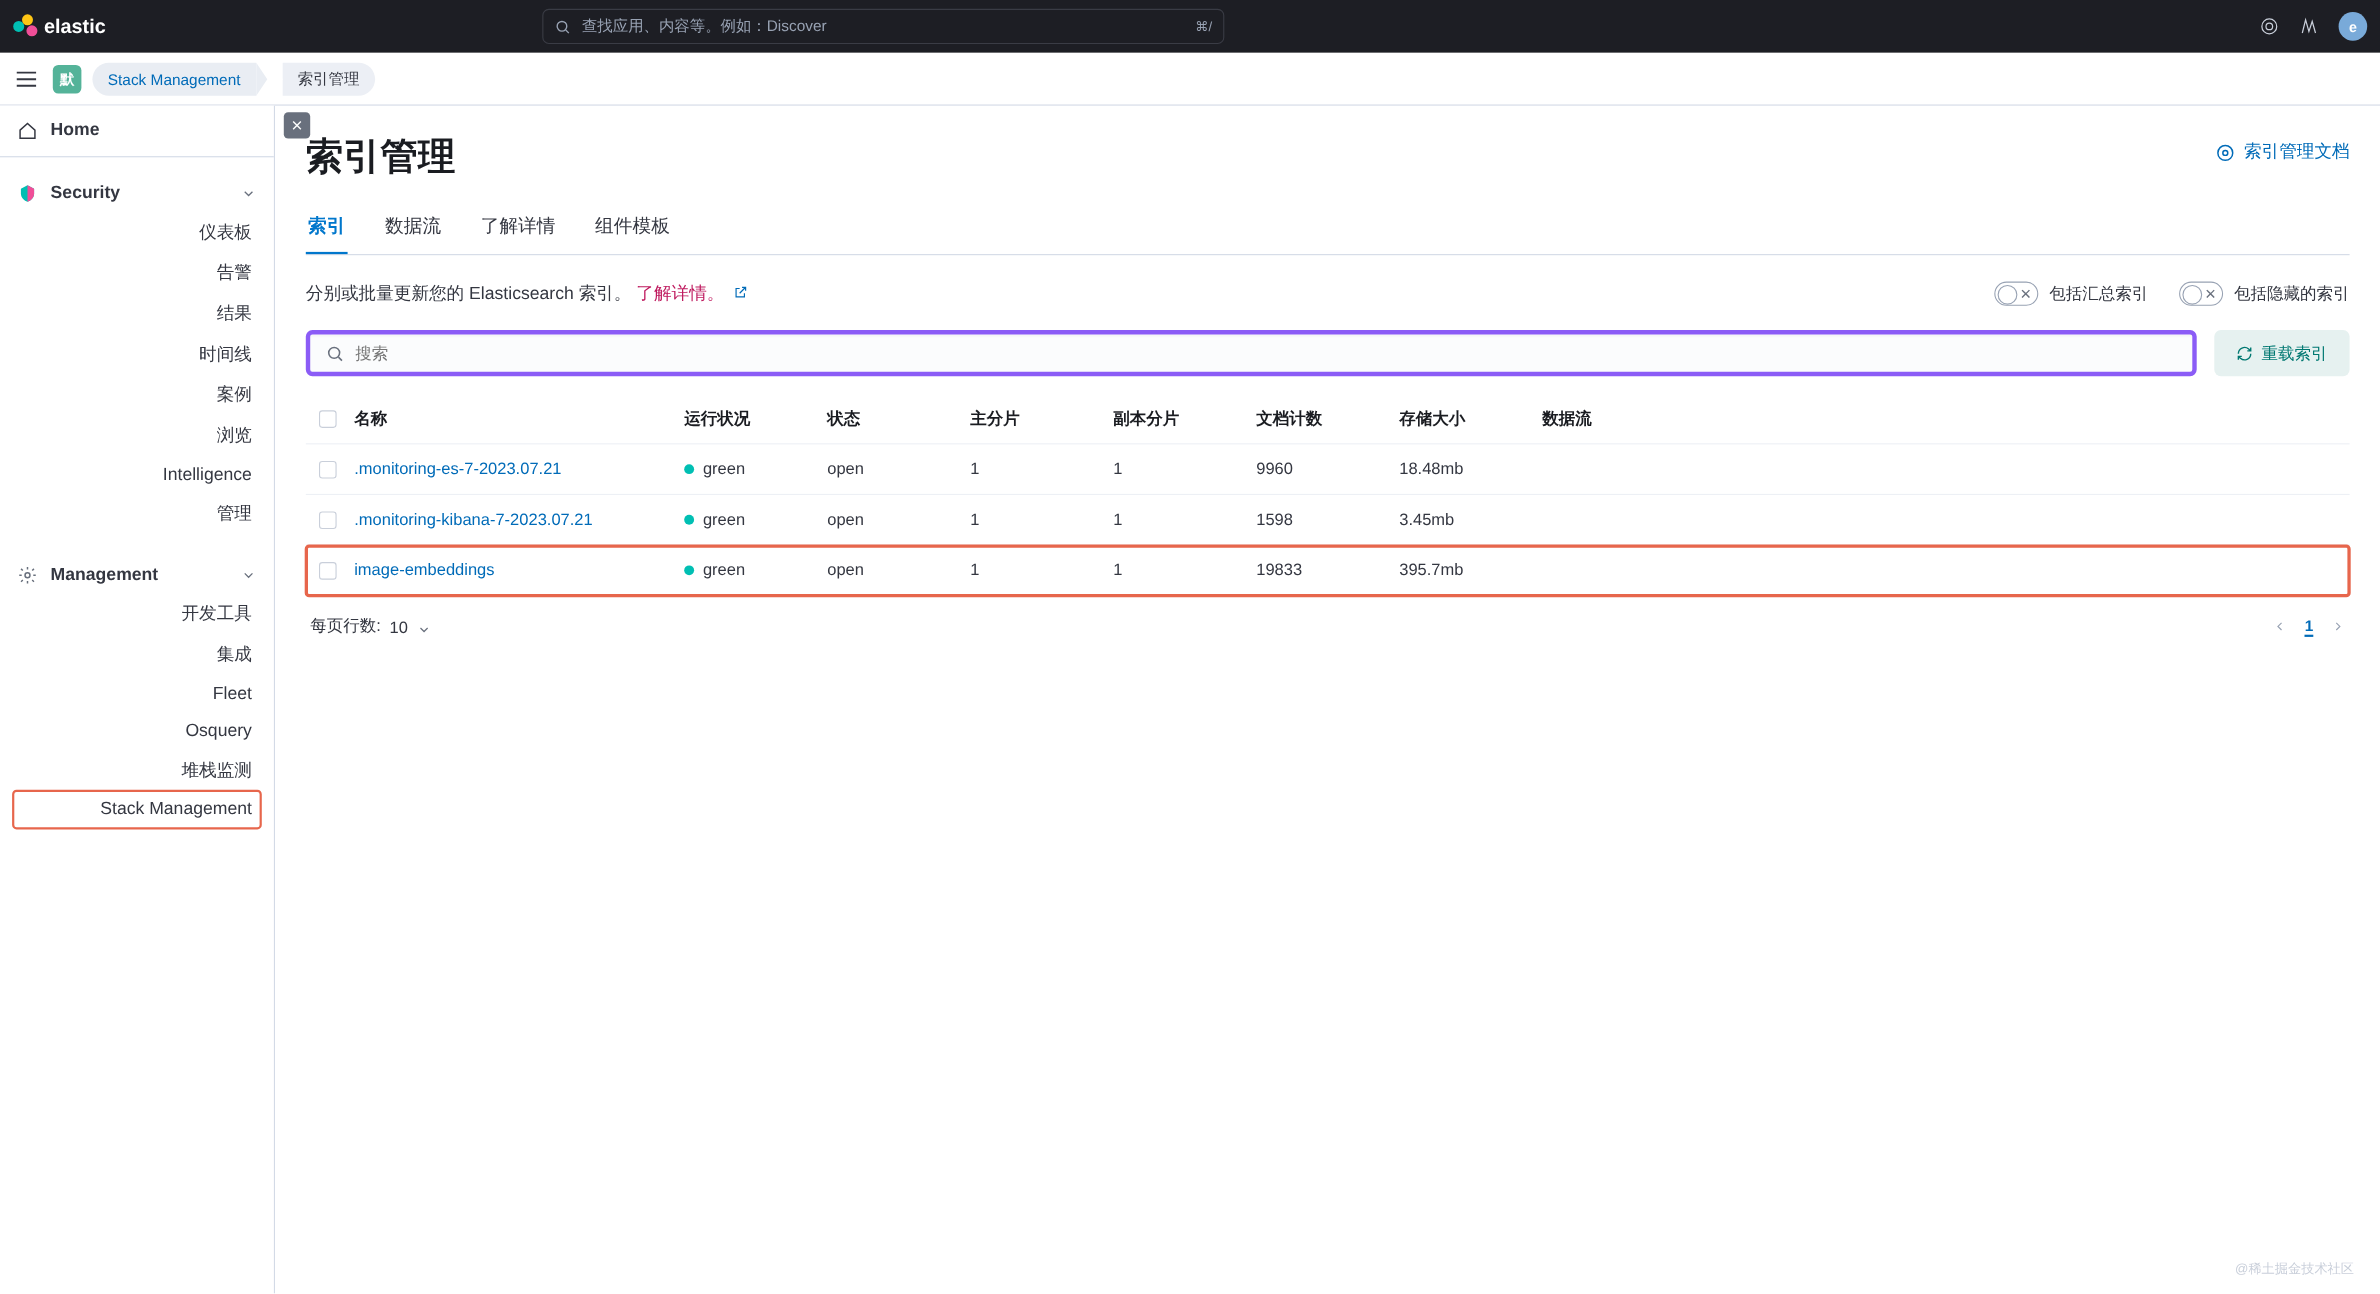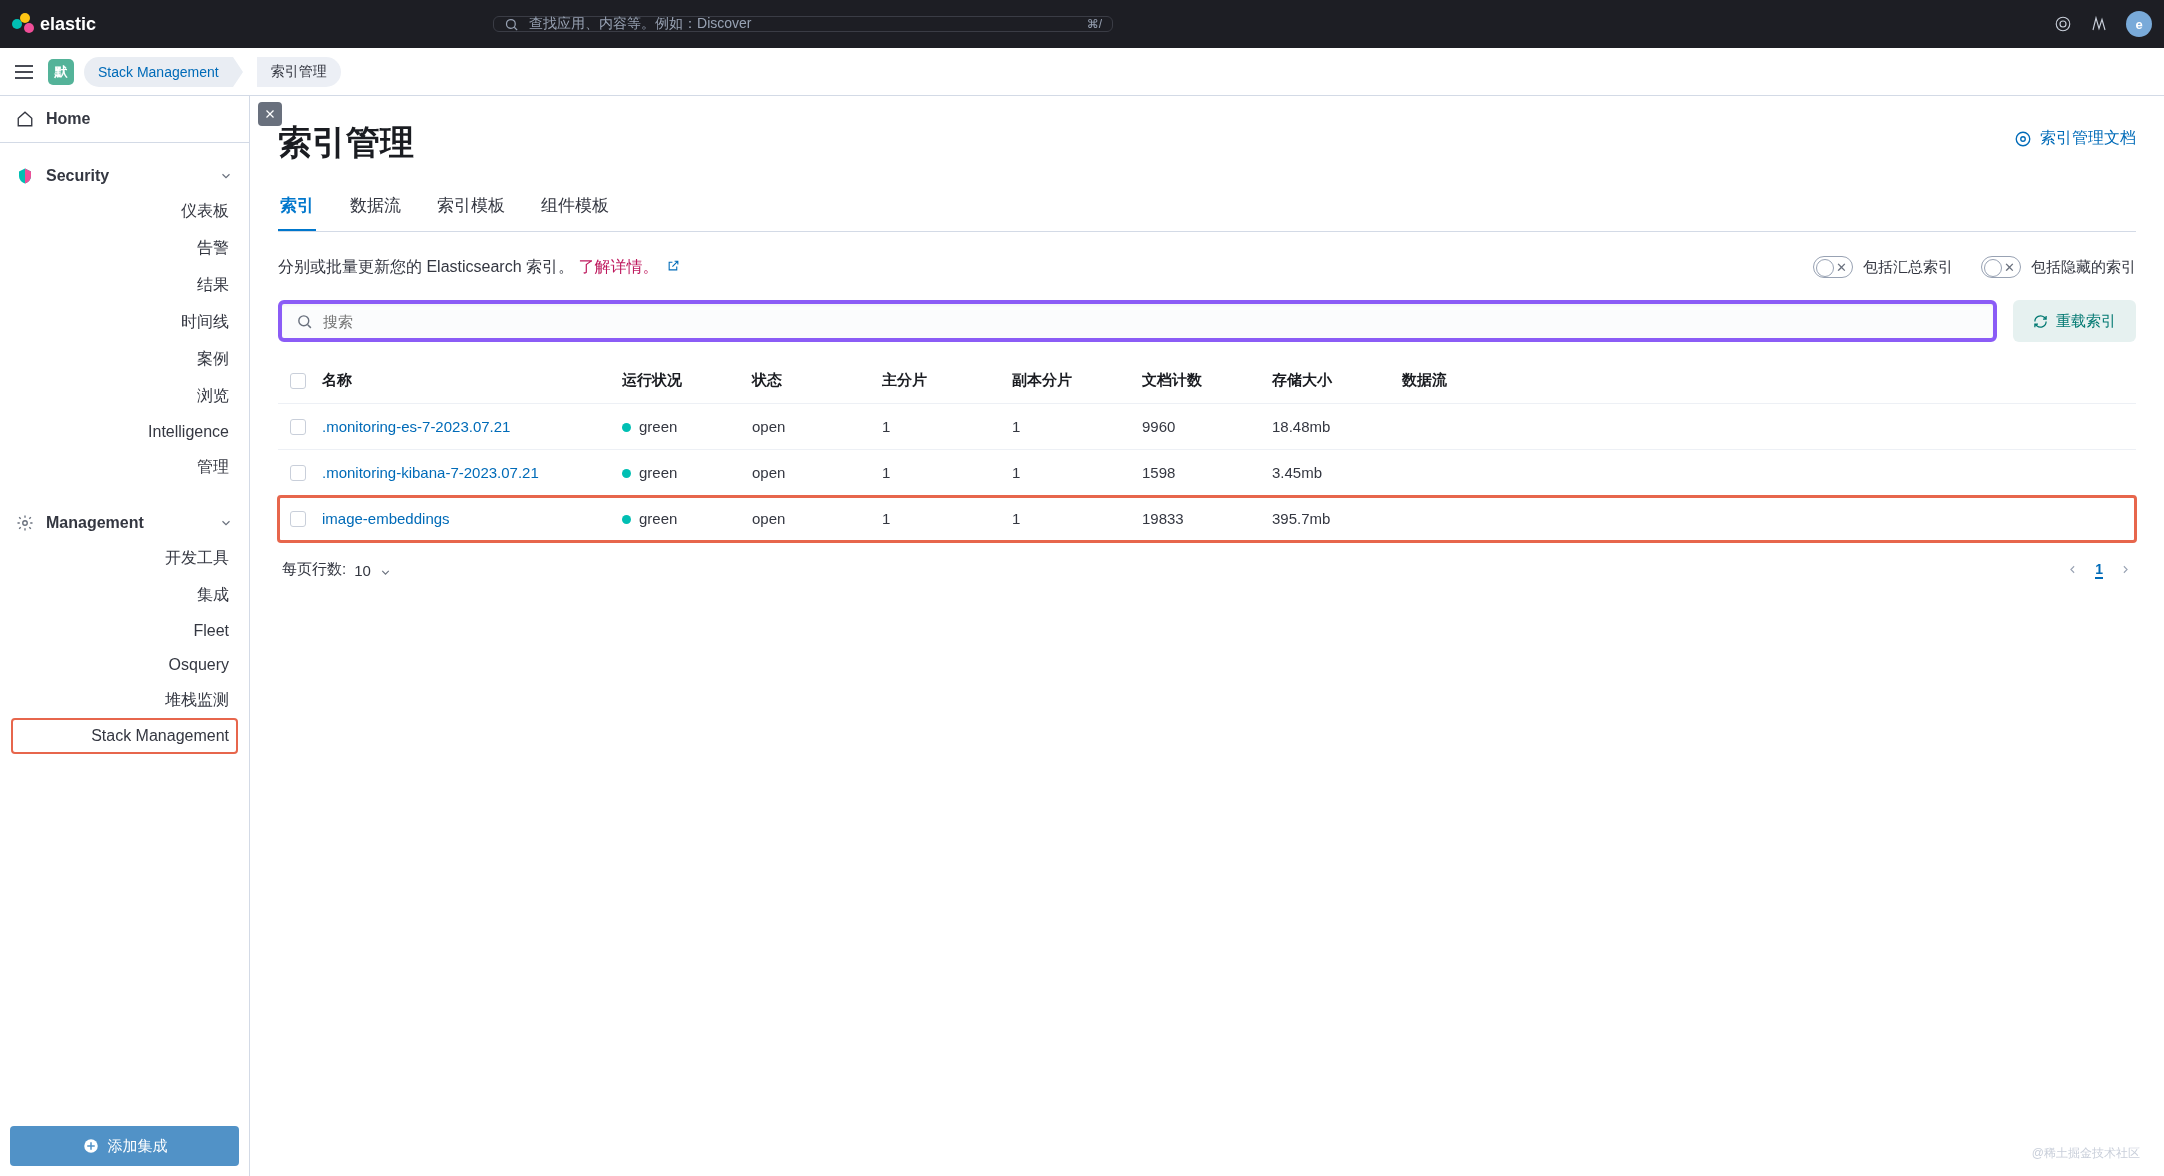--- a/index.html
+++ b/index.html
@@ -7,21 +7,21 @@
 
 
 .top-header { background: #1d1e24; height: 48px; display: flex; align-items: center; padding: 0 12px; color: #98a2b3; gap: 17px; }
 .logo-group { display: flex; align-items: center; gap: 6px; color: #fff; font-weight: 600; font-size: 18px; }
 .logo-cluster { width: 22px; height: 22px; position: relative; }
 .logo-cluster span { position: absolute; border-radius: 50%; width: 10px; height: 10px; }
 .logo-cluster .c1 { background: #00bfb3; left: 0; top: 6px; }
 .logo-cluster .c2 { background: #fec514; left: 8px; top: 0; }
 .logo-cluster .c3 { background: #f04e98; left: 12px; top: 10px; }
 .search-wrap { margin-left: 380px; width: 620px; }
-.top-search { display: flex; align-items: center; height: 16px; border: 1px solid #3a3c45; border-radius: 6px; padding: 0 10px; gap: 10px; color: #98a2b3; background: #1d1e24; justify-content: space-between; }
+.top-search { display: flex; align-items: center; height: 32px; border: 1px solid #3a3c45; border-radius: 6px; padding: 0 10px; gap: 10px; color: #98a2b3; background: #1d1e24; justify-content: space-between; }
 .top-search-left { display: flex; align-items: center; gap: 10px; }
 .kbd { font-size: 12px; color: #98a2b3; }
 .header-right { margin-left: auto; display: flex; align-items: center; gap: 18px; }
 .header-icon { color: #98a2b3; display: flex; }
 .avatar { width: 26px; height: 26px; border-radius: 50%; background: #79aad9; color: #fff; display: flex; align-items: center; justify-content: center; font-size: 13px; font-weight: 600; }
 
 
 .breadcrumb-bar { height: 48px; border-bottom: 1px solid #d3dae6; display: flex; align-items: center; padding: 0 10px; gap: 10px; background: #fff; }
 .hamburger { width: 28px; height: 28px; display: flex; align-items: center; justify-content: center; color: #343741; }
 .space-badge { width: 26px; height: 26px; border-radius: 5px; background: #54b399; color: #fff; display: flex; align-items: center; justify-content: center; font-size: 13px; font-weight: 600; }
@@ -201,30 +201,20 @@
       <div id="management-items">
           <div class="side-item">开发工具</div>
           <div class="side-item">集成</div>
           <div class="side-item">Fleet</div>
           <div class="side-item">Osquery</div>
           <div class="side-item">堆栈监测</div>
           <div class="side-item active">Stack Management</div>
         </div>
     </div>
 
-    <div class="side-footer">
-      <button class="add-integration">
-        <svg width="18" height="18" viewBox="0 0 24 24" fill="#fff">
-            <circle cx="12" cy="12" r="9" fill="#fff"></circle>
-            <line x1="12" y1="7" x2="12" y2="17" stroke="#5192c7" stroke-width="2"></line>
-            <line x1="7" y1="12" x2="17" y2="12" stroke="#5192c7" stroke-width="2"></line>
-          </svg>
-        <span>添加集成</span>
-      </button>
-    </div>
   </div>
 
   <div class="main">
     <div class="close-chip">
       <svg width="12" height="12" viewBox="0 0 24 24" stroke="#fff" stroke-width="2.5">
           <line x1="5" y1="5" x2="19" y2="19"></line>
           <line x1="19" y1="5" x2="5" y2="19"></line>
         </svg>
     </div>
 
@@ -235,21 +225,21 @@
             <circle cx="12" cy="12" r="9"></circle>
             <circle cx="12" cy="12" r="3"></circle>
           </svg>
         <span>索引管理文档</span>
       </a>
     </div>
 
     <div class="tabs" id="tabs">
         <div class="tab active">索引</div>
         <div class="tab">数据流</div>
-        <div class="tab">索引模板</div>
+        <div class="tab">了解详情</div>
         <div class="tab">组件模板</div>
       </div>
 
     <div class="desc-row">
       <div class="desc-text">
         <span>分别或批量更新您的 Elasticsearch 索引。</span>
         <a class="desc-link"><span>了解详情。</span></a>
         <span class="ext-icon">
           <svg width="13" height="13" viewBox="0 0 24 24" fill="none" stroke="#006bb8" stroke-width="2" style="display:inline">
               <path d="M14 4h6v6M20 4L10 14M18 14v6H4V6h6"></path>

